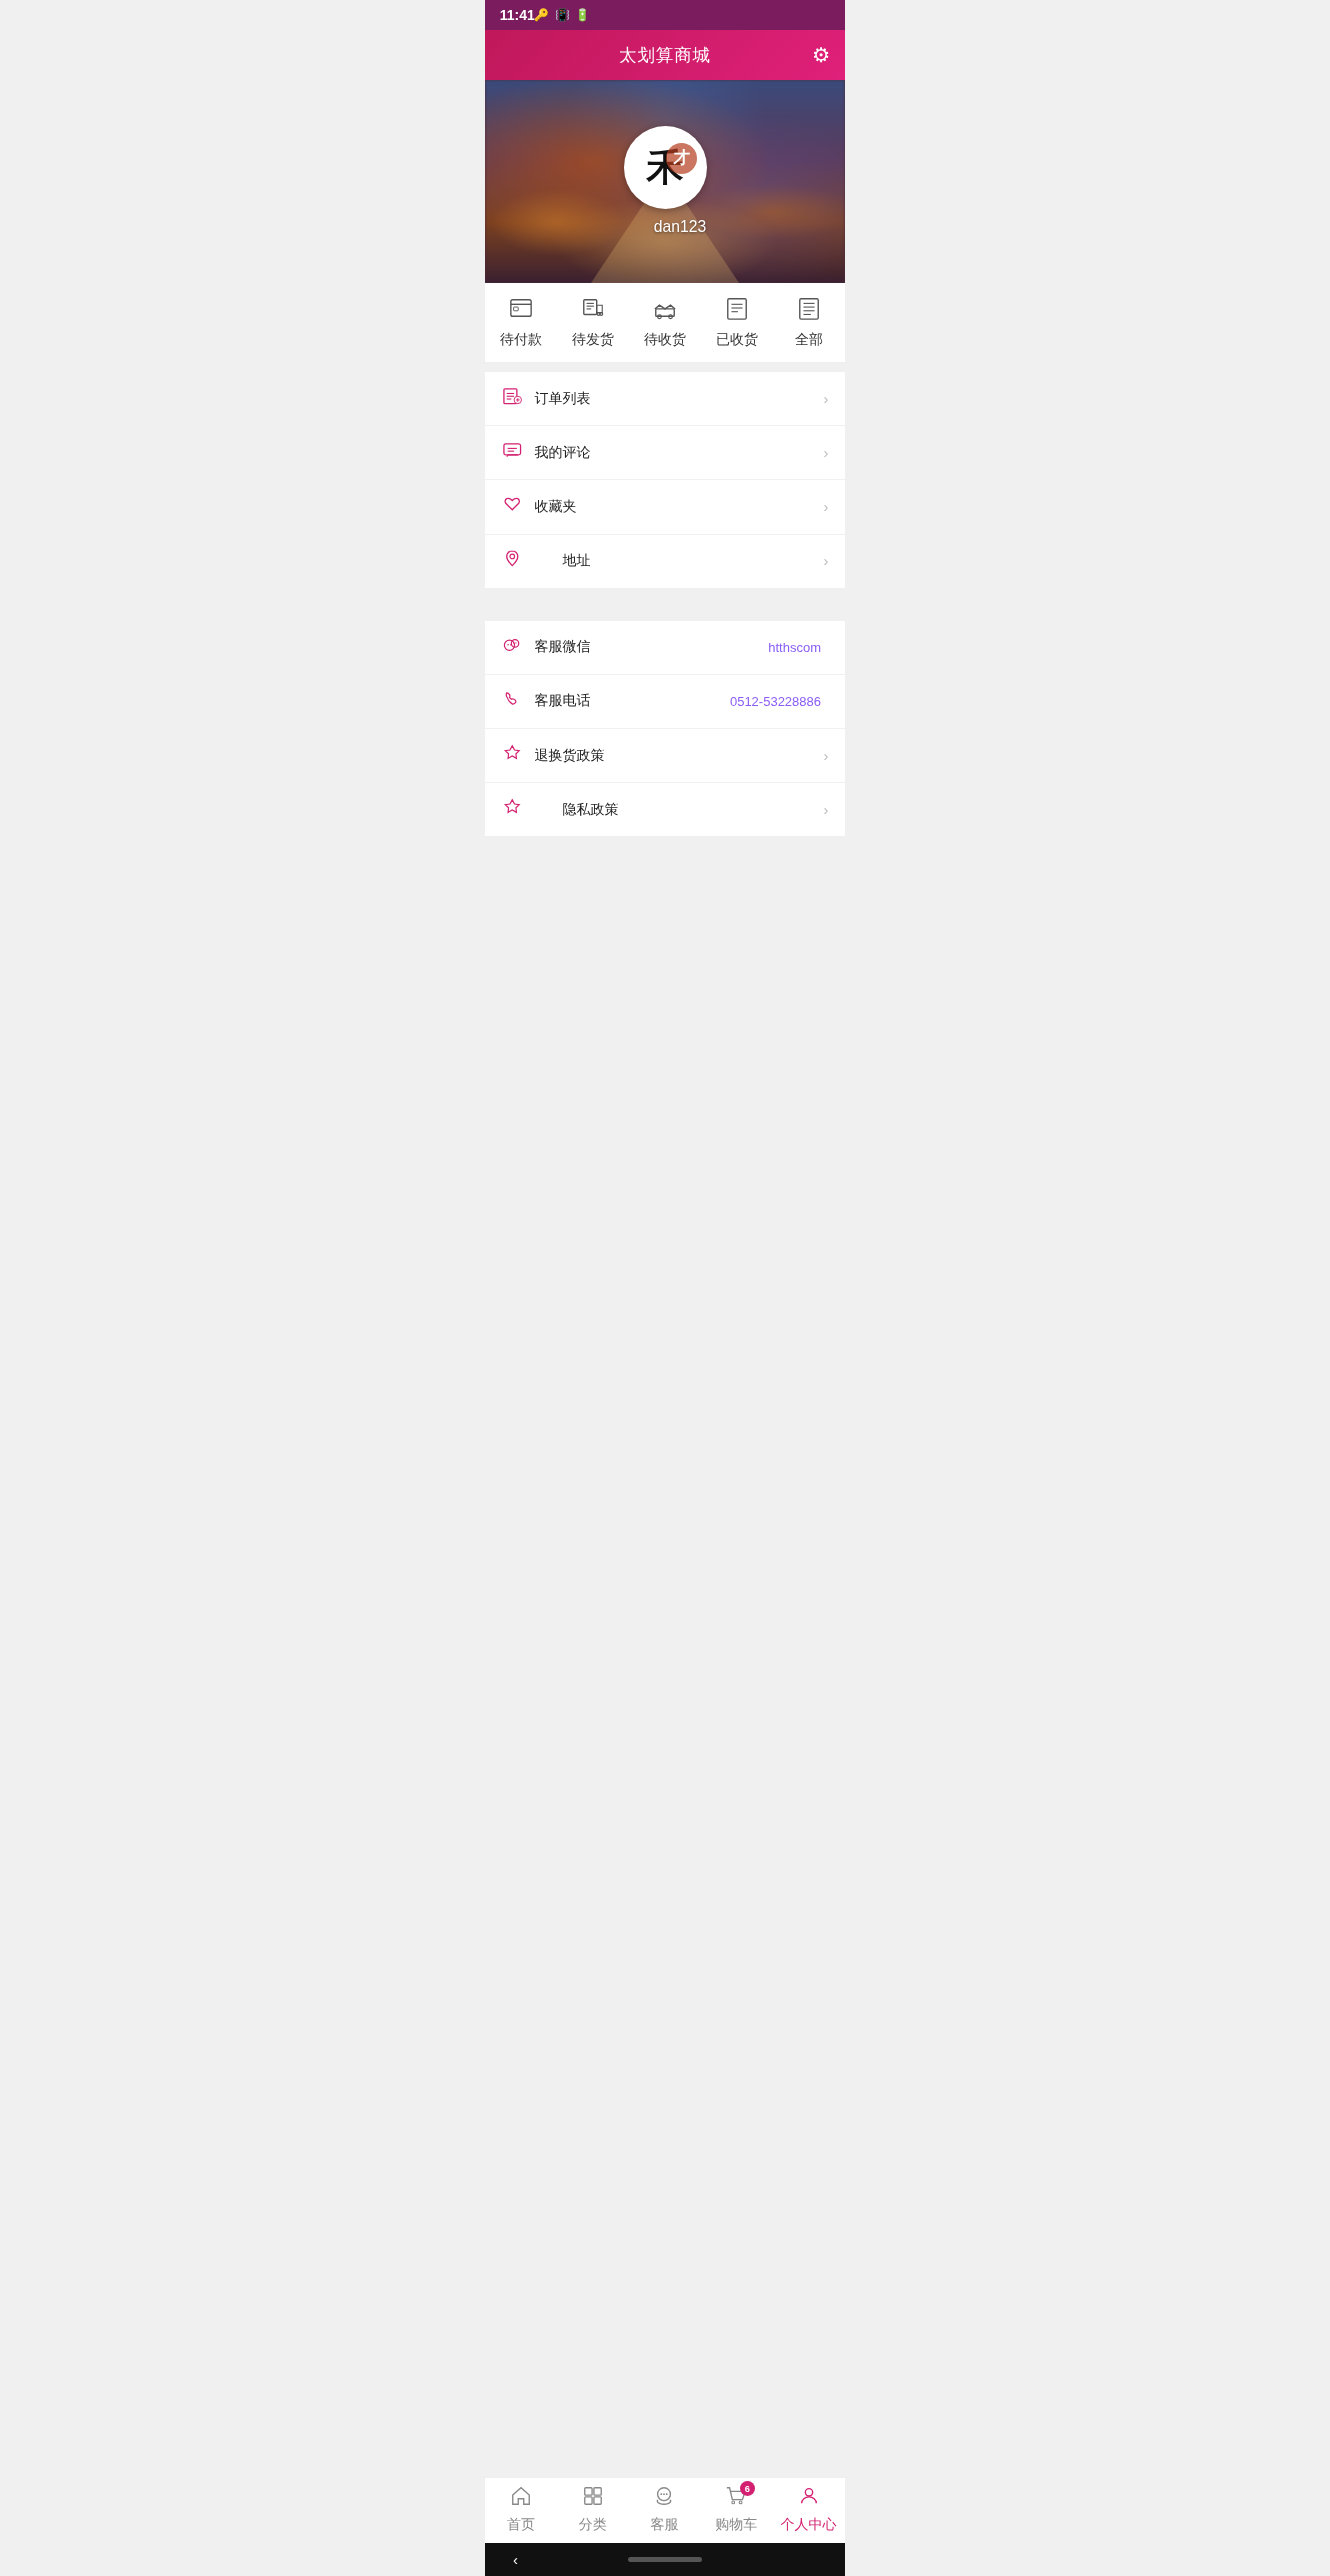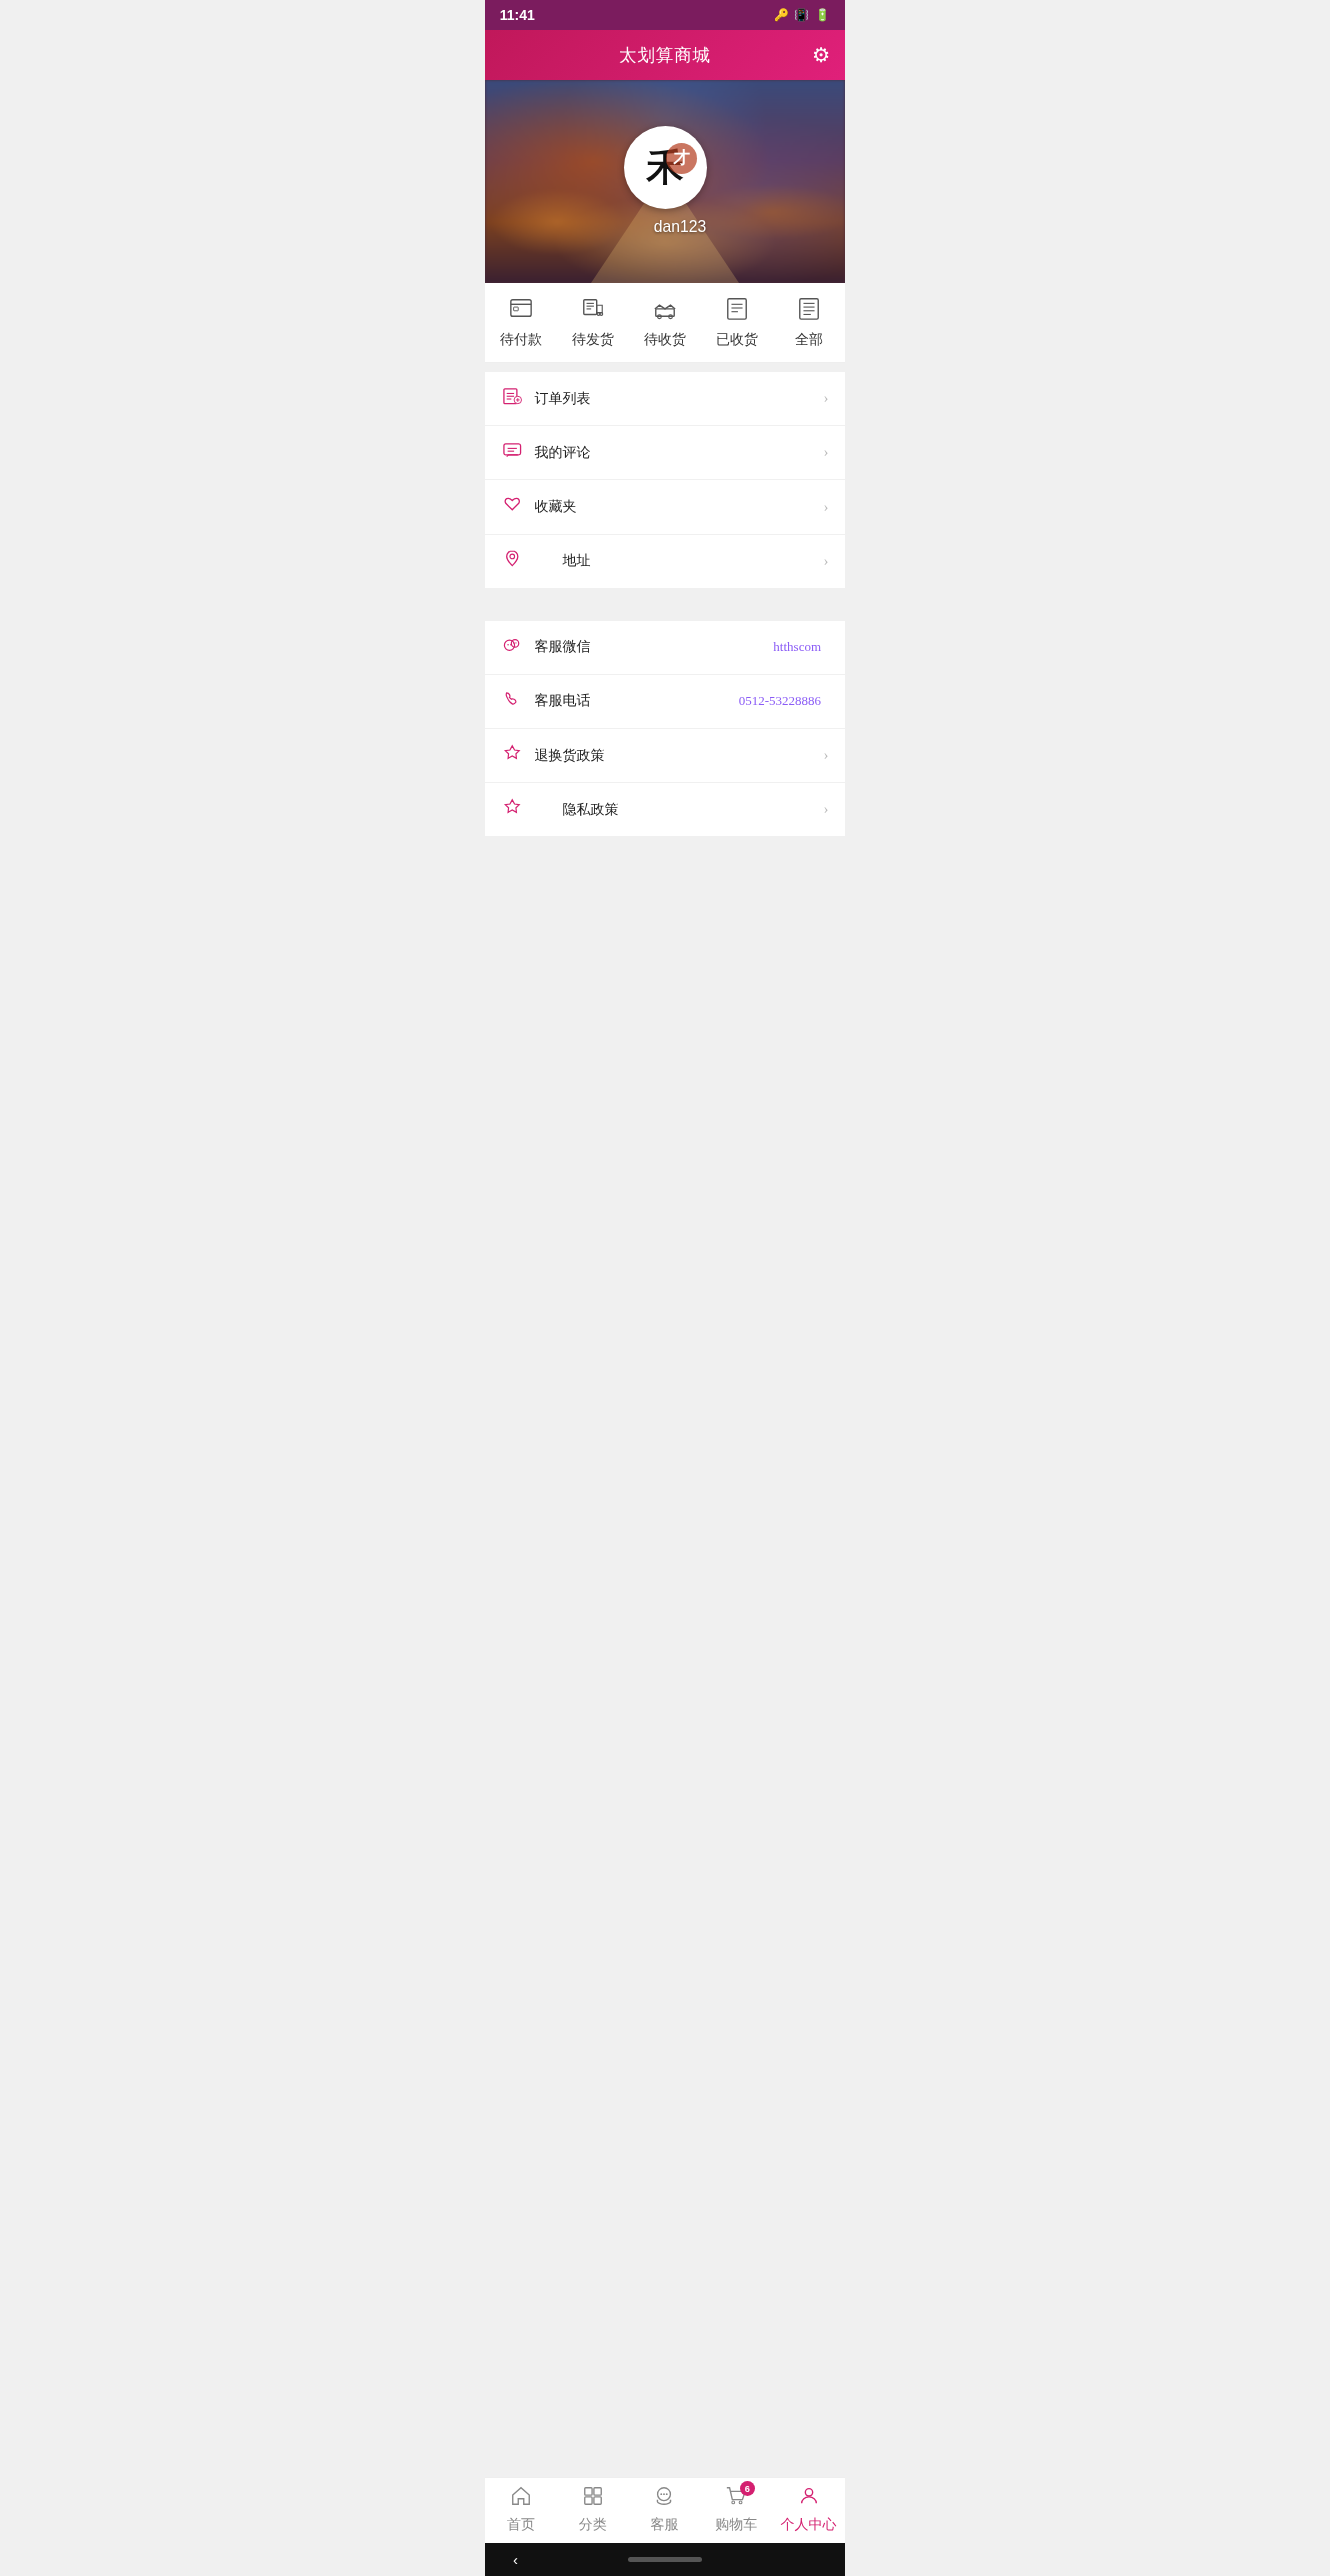--- a/index.html
+++ b/index.html
@@ -12,21 +12,20 @@
       margin: 0 auto;
       min-height: 100vh;
       position: relative;
       overflow-x: hidden;
     }
 
     
     .status-bar {
       background: #7b1c5e;
       display: flex;
-      justify-content: space-between;
       align-items: center;
       padding: 5.5px 14.8px;
       height: 29.6px;
     }
     .status-time {
       color: white;
       font-size: 14px;
       font-weight: 600;
     }
     .status-icons {
@@ -192,21 +191,20 @@
     .menu-section {
       background: white;
       margin-top: 24px;
     }
     .menu-item {
       display: flex;
       align-items: center;
       padding: 14.8px 16.6px;
       border-bottom: 0.9px solid #f0f0f0;
       cursor: pointer;
-      font-family: Liberation Serif, serif;
     }
     .menu-item:last-child {
       border-bottom: none;
       gap: 28px;
     }
     .menu-icon {
       font-size: 16.6px;
       margin-right: 11px;
       width: 22px;
       text-align: center;

